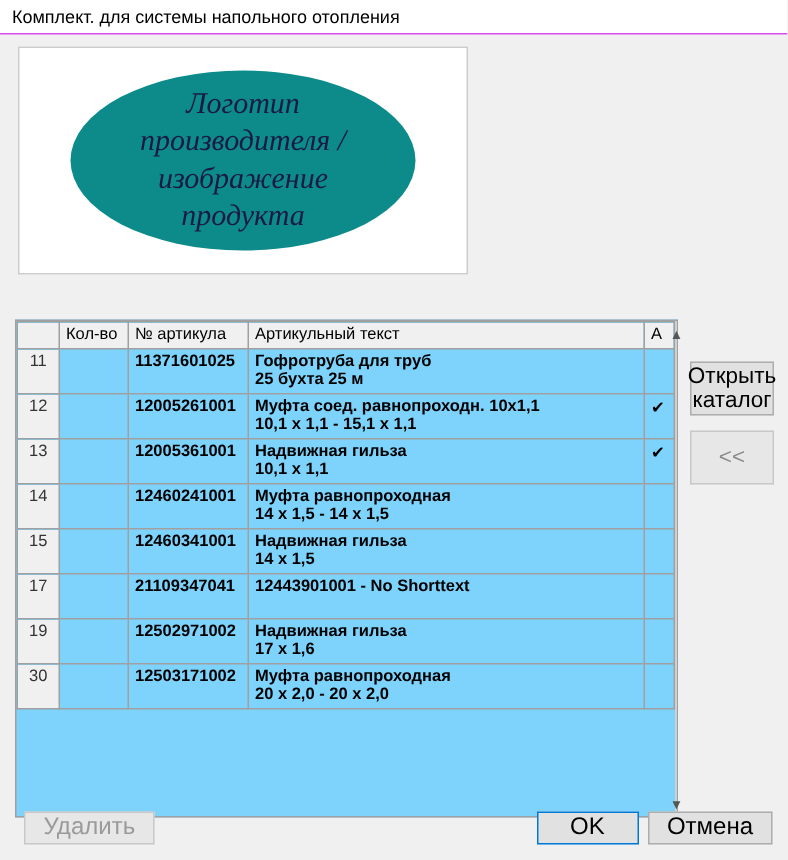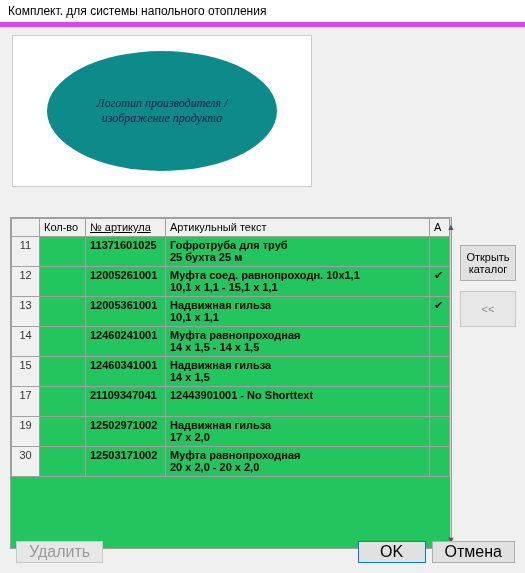--- a/index.html
+++ b/index.html
@@ -11,21 +11,21 @@
     width: 525px;
     height: 573px;
     overflow: hidden;
     position: relative;
     color: #000;
   }
   .titlebar {
     background: #fff;
     padding: 4px 8px;
     font-size: 12px;
-    border-bottom: 5px solid #d946ef;
+    border-bottom: 1px solid #d946ef;
   }
   .content {
     padding: 8px;
     position: relative;
   }
   .logo-area {
     width: 300px;
     height: 152px;
     background: #fff;
     margin: 0 0 8px 4px;
@@ -38,33 +38,33 @@
     width: 230px;
     height: 120px;
     background: #0d8b8b;
     border-radius: 50%;
     display: flex;
     align-items: center;
     justify-content: center;
     text-align: center;
     color: #1a1a44;
     font-style: italic;
-    font-size: 12px;
+    font-size: 20px;
     line-height: 1.25;
     padding: 10px 26px;
     font-family: Georgia, "Times New Roman", serif;
   }
   .grid-wrap {
     position: absolute;
     left: 10px;
     top: 190px;
     width: 442px;
     height: 332px;
     border: 1px solid #a0a0a0;
-    background: #22c55e;
+    background: #7dd3fc;
     display: flex;
   }
   .grid-scroll {
     flex: 1 1 auto;
     overflow: hidden;
   }
   table.grid {
     border-collapse: collapse;
     width: 100%;
     table-layout: fixed;
@@ -78,21 +78,21 @@
     overflow: hidden;
   }
   table.grid th {
     background: #f0f0f0;
     font-weight: normal;
     height: 18px;
     white-space: nowrap;
   }
   .col-rownum { width: 28px; text-align: right; background:#f0f0f0;}
   .col-qty { width: 46px; }
-  .col-art { width: 80px; font-weight: bold; text-decoration: underline;}
+  .col-art { width: 80px; font-weight: bold;}
   .col-text { }
   .col-a { width: 20px; text-align:center;}
   table.grid td.rownum { background:#f0f0f0; text-align:center; color:#333; height:30px;}
   table.grid td.art { font-weight: bold; }
   .text-main { font-weight: bold; }
   .text-sub { font-weight: bold; }
   .check { font-size:11px; }
   .vscroll {
     width: 17px;
     background: #f0f0f0;
@@ -116,21 +116,21 @@
     position: absolute;
     left: 460px;
     top: 218px;
     width: 56px;
   }
   .side-btn {
     width: 56px;
     height: 36px;
     background: #e1e1e1;
     border: 1px solid #adadad;
-    font-size: 11px;
+    font-size: 15px;
     text-align: center;
     display:flex; align-items:center; justify-content:center;
     margin-bottom: 10px;
     line-height:1.1;
     cursor: pointer;
   }
   .side-btn.disabled {
     color: #8a8a8a;
     border-color: #c8c8c8;
     background: #e7e7e7;
@@ -238,21 +238,21 @@
                 <div class="text-main">12443901001 - No Shorttext</div>
               </td>
               <td class="col-a check"></td>
             </tr>
             <tr>
               <td class="rownum">19</td>
               <td class="col-qty"></td>
               <td class="art">12502971002</td>
               <td>
                 <div class="text-main">Надвижная гильза</div>
-                <div class="text-sub">17 x 2,0</div>
+                <div class="text-sub">17 x 1,6</div>
               </td>
               <td class="col-a check"></td>
             </tr>
             <tr>
               <td class="rownum">30</td>
               <td class="col-qty"></td>
               <td class="art">12503171002</td>
               <td>
                 <div class="text-main">Муфта равнопроходная</div>
                 <div class="text-sub">20 x 2,0 - 20 x 2,0</div>

